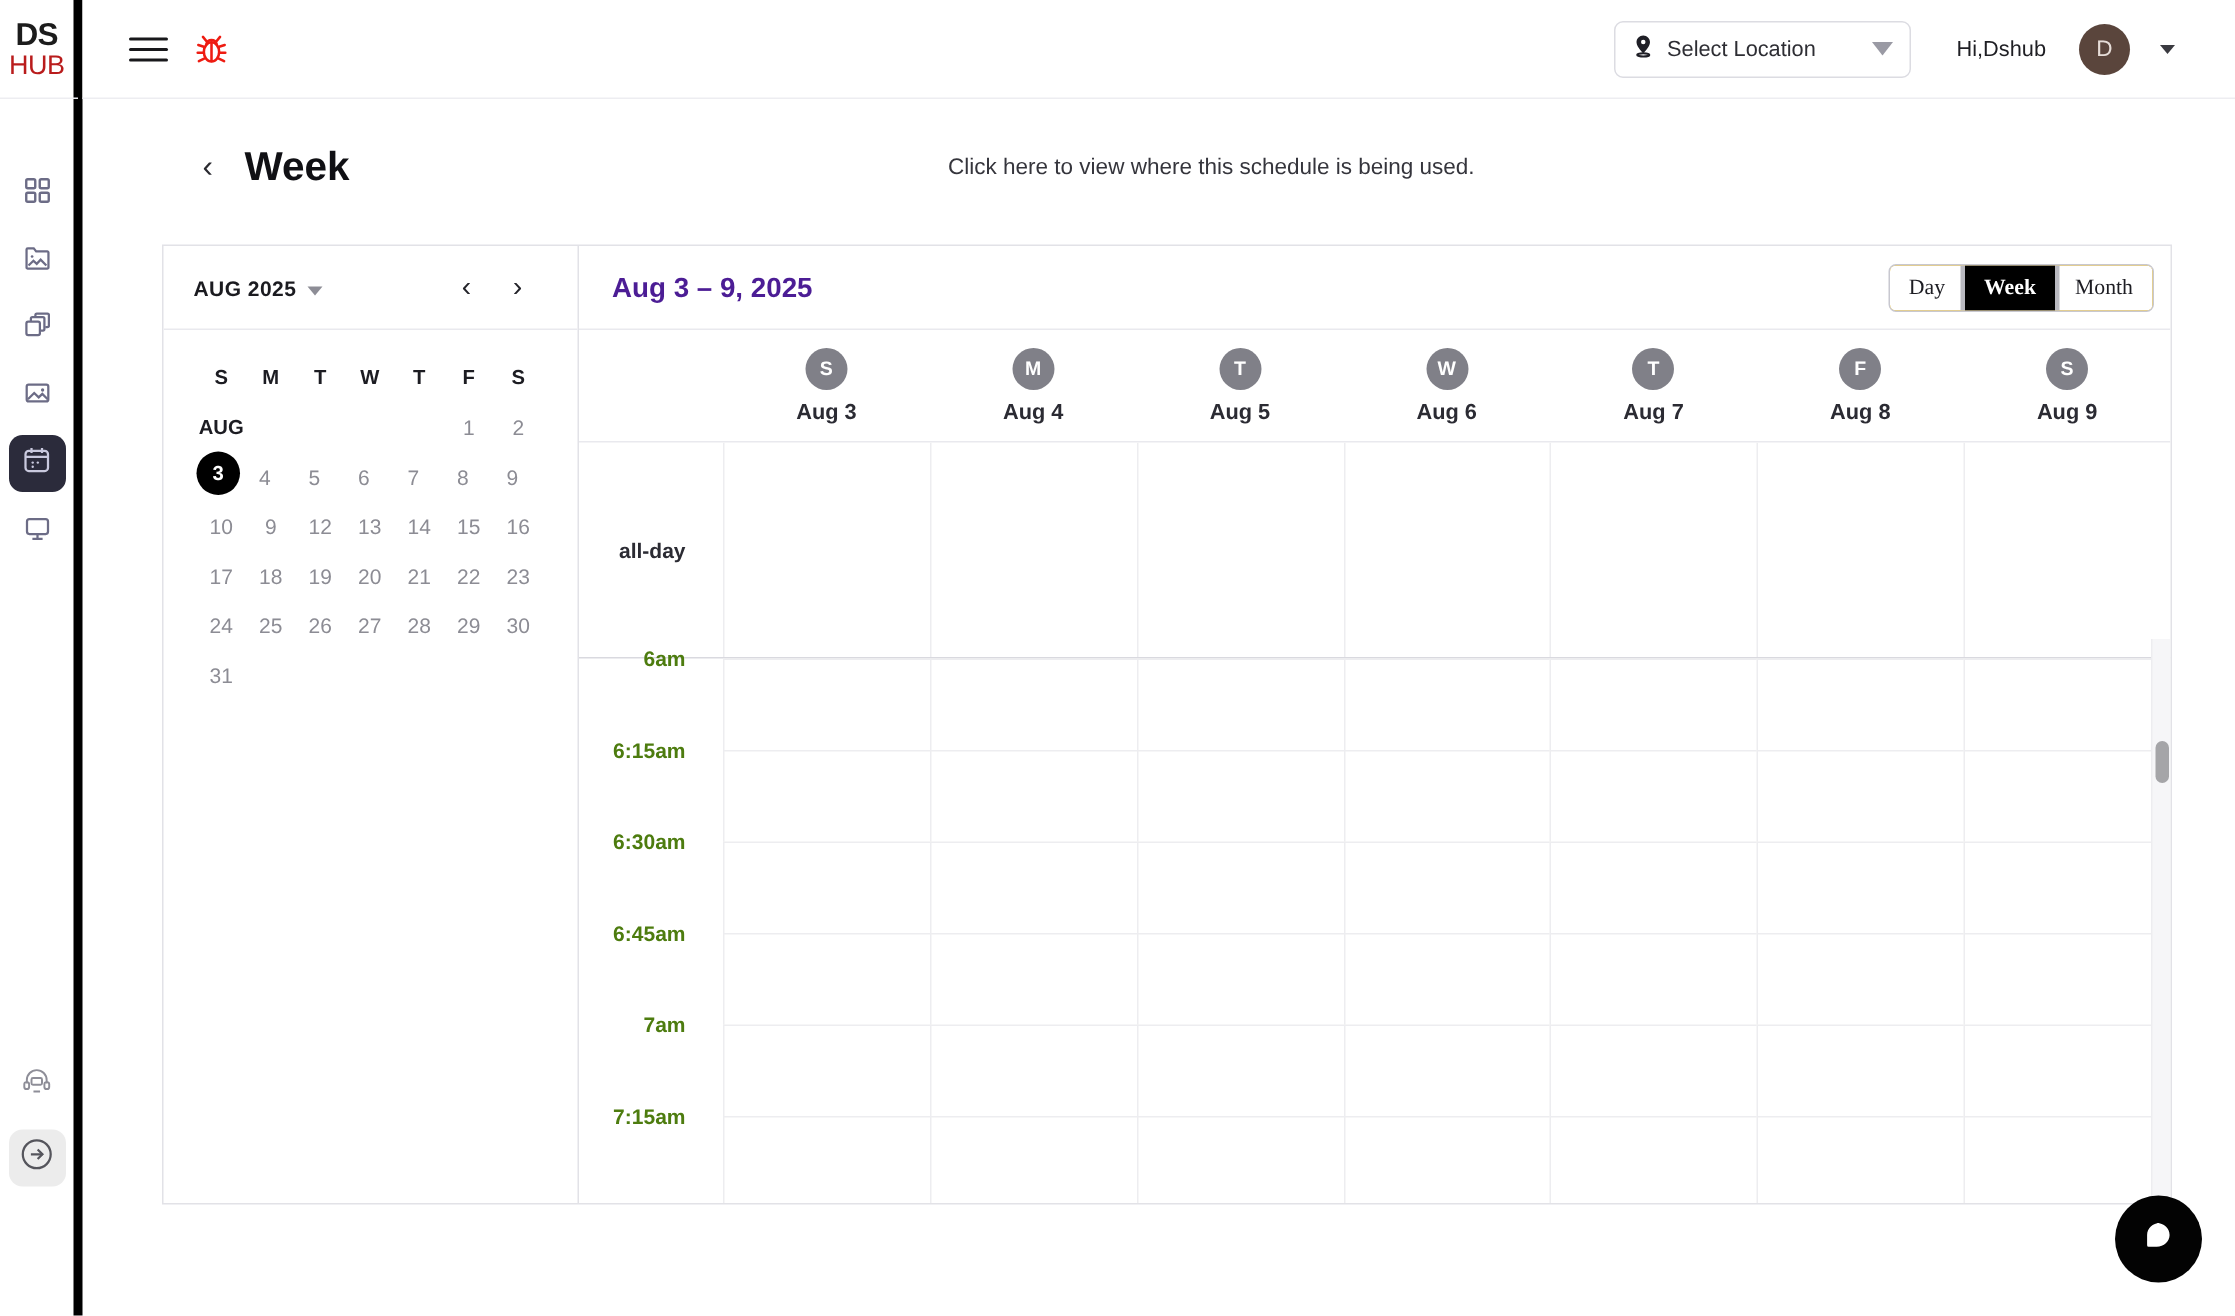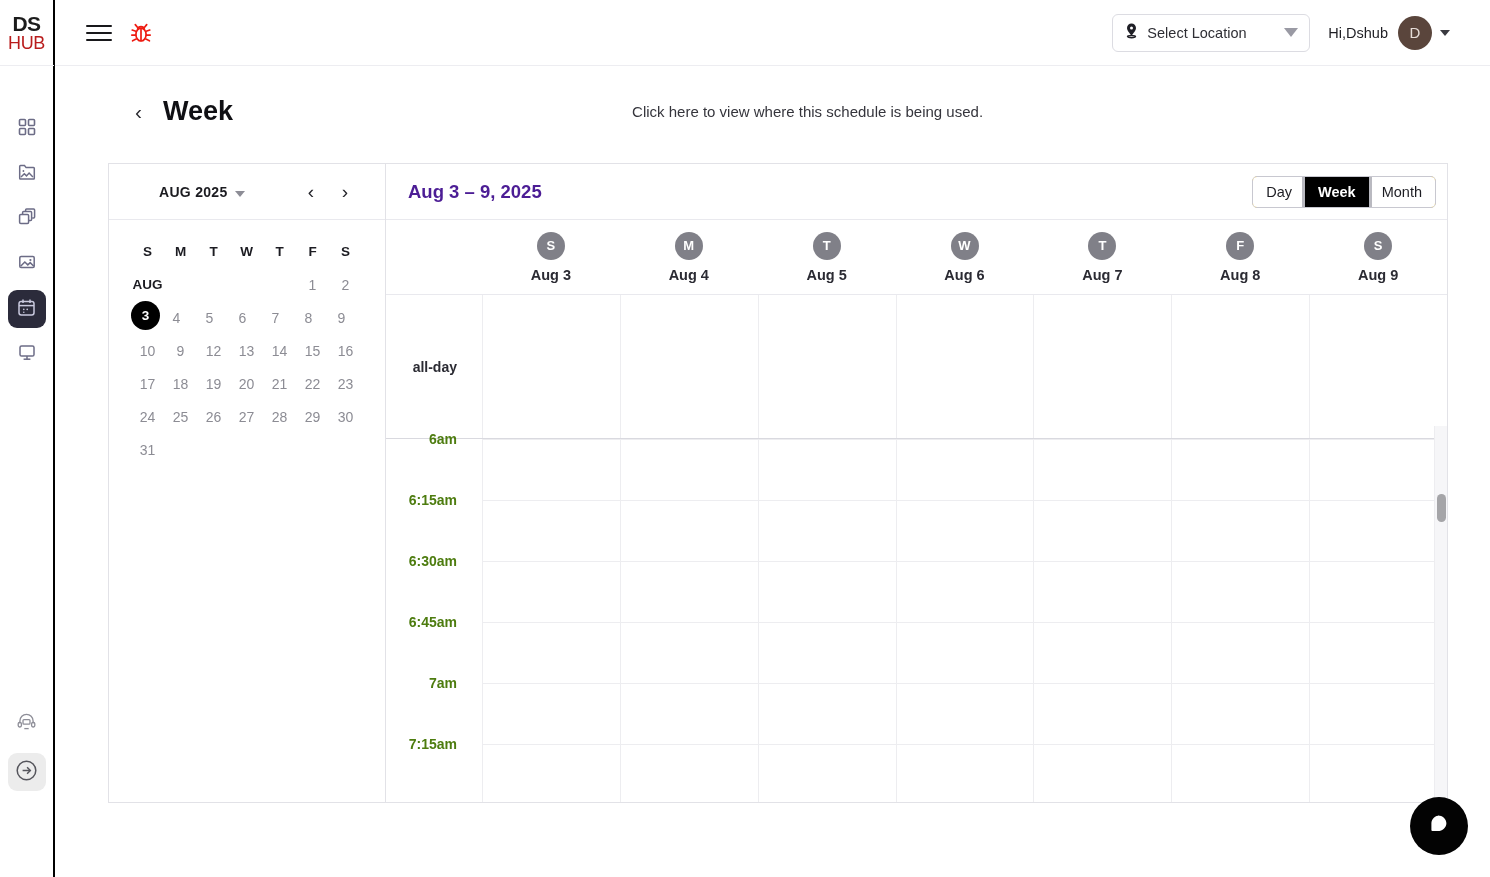--- a/index.html
+++ b/index.html
@@ -8,21 +8,21 @@
     font-family: "Liberation Sans", sans-serif;
     background: #ffffff;
     overflow: hidden;
   }
 
   
   #left-rail {
     position: absolute; left: 0; top: 0;
     width: 55px; height: 877px;
     background: #ffffff;
-    border-right: 2px solid #000000;
+    border-right: 6px solid #000000;
     display: flex; flex-direction: column; align-items: center;
   }
   #brand-logo {
     width: 55px; height: 66px;
     display: flex; flex-direction: column;
     align-items: center; justify-content: center;
     border-bottom: 1px solid #ededf1;
   }
   .brand-ds {
     font-size: 21px; font-weight: bold; color: #1c1c1c;
@@ -58,21 +58,21 @@
   }
   #hamburger {
     margin-left: 31px; width: 26px; height: 26px;
     display: flex; flex-direction: column; justify-content: center; gap: 5px;
     cursor: pointer;
   }
   #hamburger span { display: block; height: 2px; background: #18181b; border-radius: 1px; }
   #bug-icon { margin-left: 14px; cursor: pointer; line-height: 0; }
   #top-right {
     margin-left: auto; margin-right: 40px;
-    display: flex; align-items: center; gap: 18px;
+    display: flex; align-items: center; gap: 30px;
   }
   #location-select {
     width: 198px; height: 38px;
     border: 1px solid #dcdce2; border-radius: 6px;
     display: flex; align-items: center; padding: 0 11px;
     background: #fff; cursor: pointer;
   }
   #location-label {
     margin-left: 8px; font-size: 14.5px; color: #2e2e34; flex: 1;
   }
@@ -124,21 +124,21 @@
   #mini-panel {
     width: 277px; height: 638px;
     border-right: 1px solid #e2e2e7;
     display: flex; flex-direction: column;
   }
   #mini-head {
     height: 56px; display: flex; align-items: center;
     border-bottom: 1px solid #e9e9ee; padding: 0 14px;
   }
   #mini-month {
-    margin-left: 36px; font-size: 14px; font-weight: bold;
+    margin-left: 6px; font-size: 14px; font-weight: bold;
     color: #1b1b20; letter-spacing: 0.3px; cursor: pointer;
   }
   .mini-caret {
     width: 0; height: 0; margin-left: 7px; display: inline-block;
     border-left: 5px solid transparent; border-right: 5px solid transparent;
     border-top: 6px solid #8d8d96;
   }
   #mini-nav { margin-left: auto; display: flex; gap: 18px; margin-right: 18px; }
   .mini-arrow {
     font-size: 19px; color: #24242a; cursor: pointer;
@@ -164,20 +164,21 @@
   #cal-main { flex: 1; display: flex; flex-direction: column; position: relative; }
   #cal-top {
     height: 56px; border-bottom: 1px solid #e9e9ee;
     display: flex; align-items: center; padding: 0 11px 0 12px;
   }
   #range-title { font-size: 18.5px; font-weight: bold; color: #4c1d95; margin-left: 10px; }
   #view-toggle {
     margin-left: auto; display: flex;
     border: 1px solid #c8c8d0; border-radius: 5px; overflow: hidden;
     background: #eab308;
+    font-family: Liberation Serif, serif;
   }
   .view-btn {
     padding: 0 13px; height: 30px; line-height: 30px;
     font-size: 14.5px; color: #1d1d23; background: #fff;
     border: none; cursor: pointer; font-family: inherit;
   }
   .view-btn.active {
     background: #000; color: #fff; font-weight: bold;
     box-shadow: 0 0 0 3px #b9b9c0;
     position: relative; z-index: 2;

